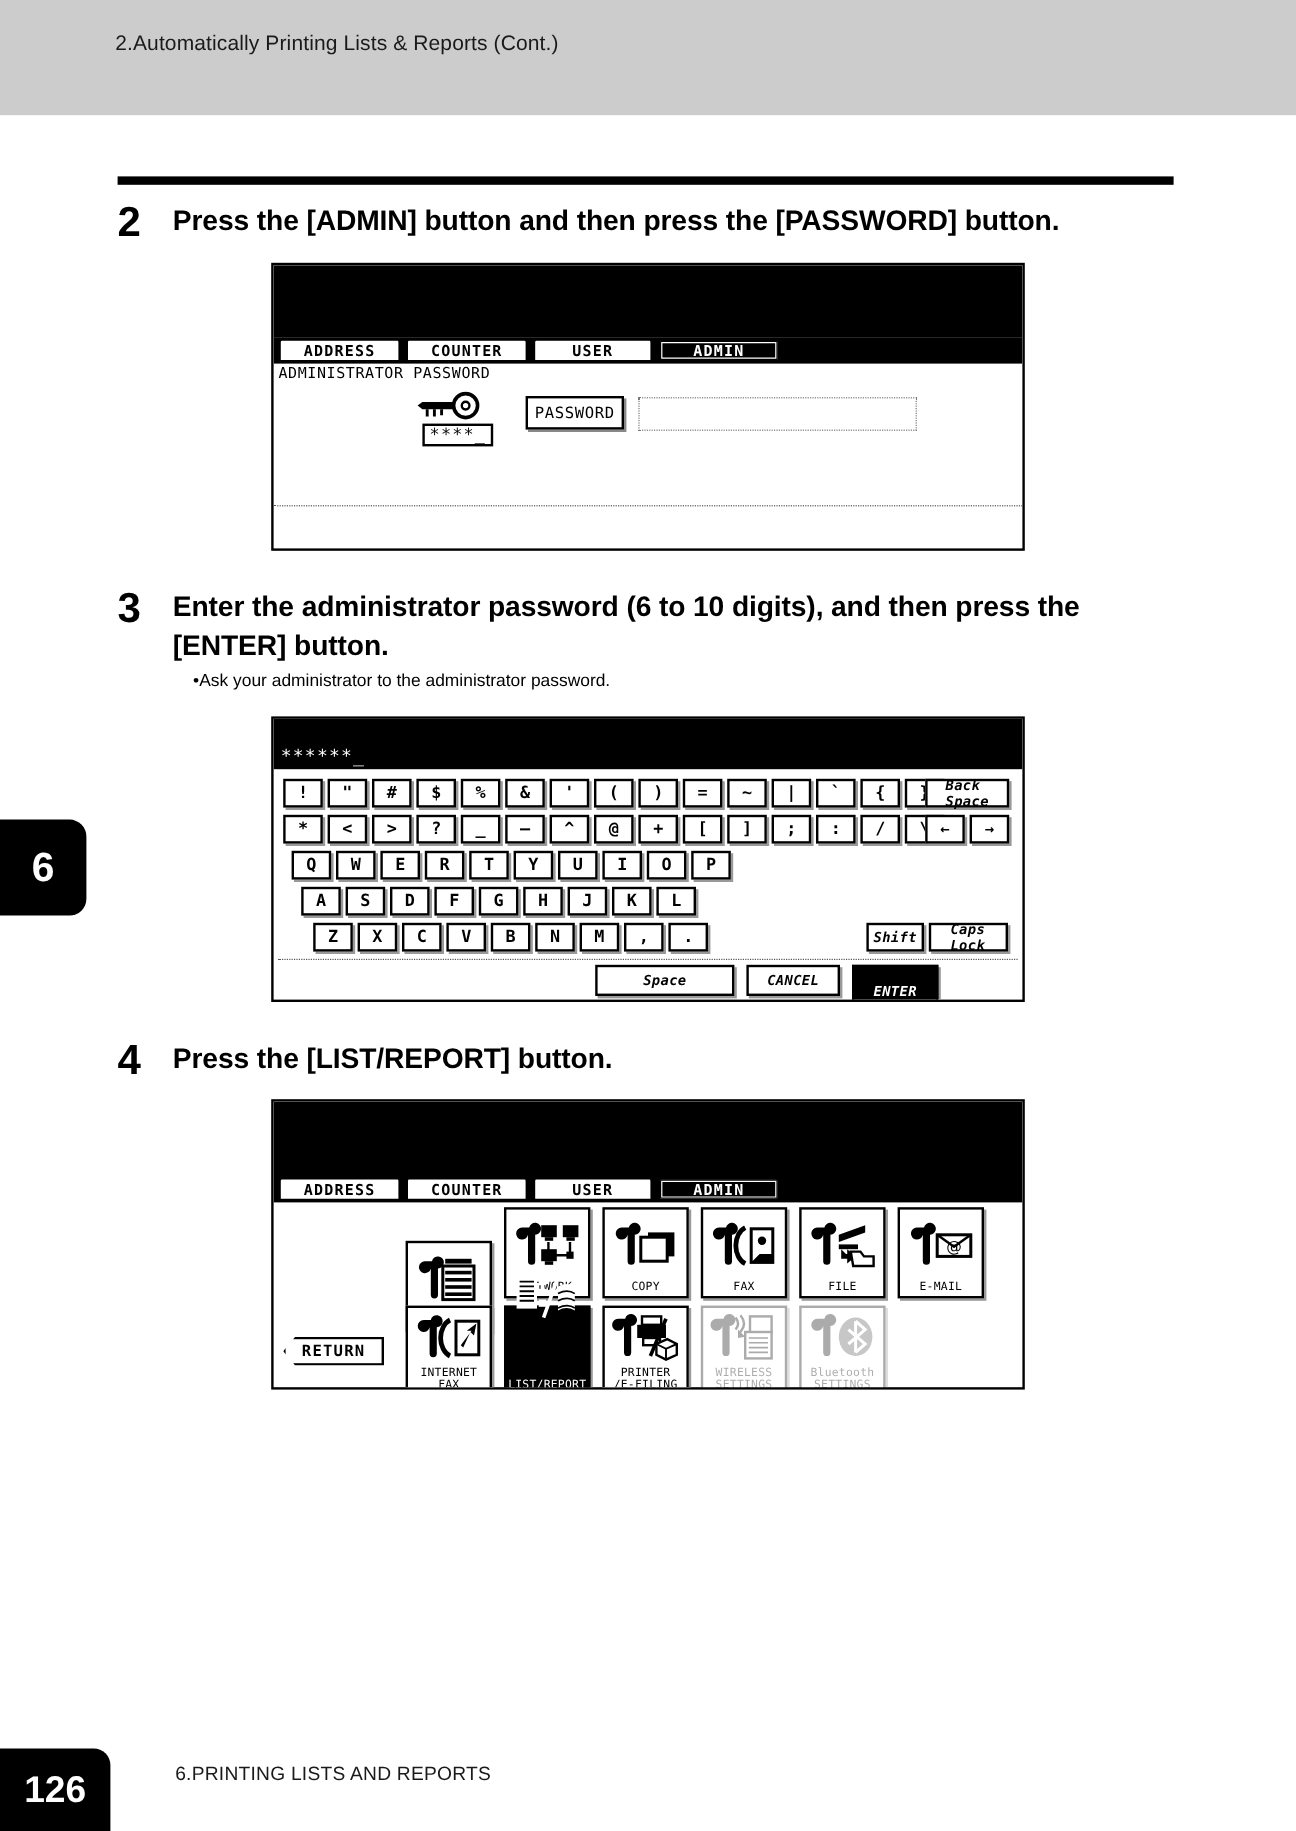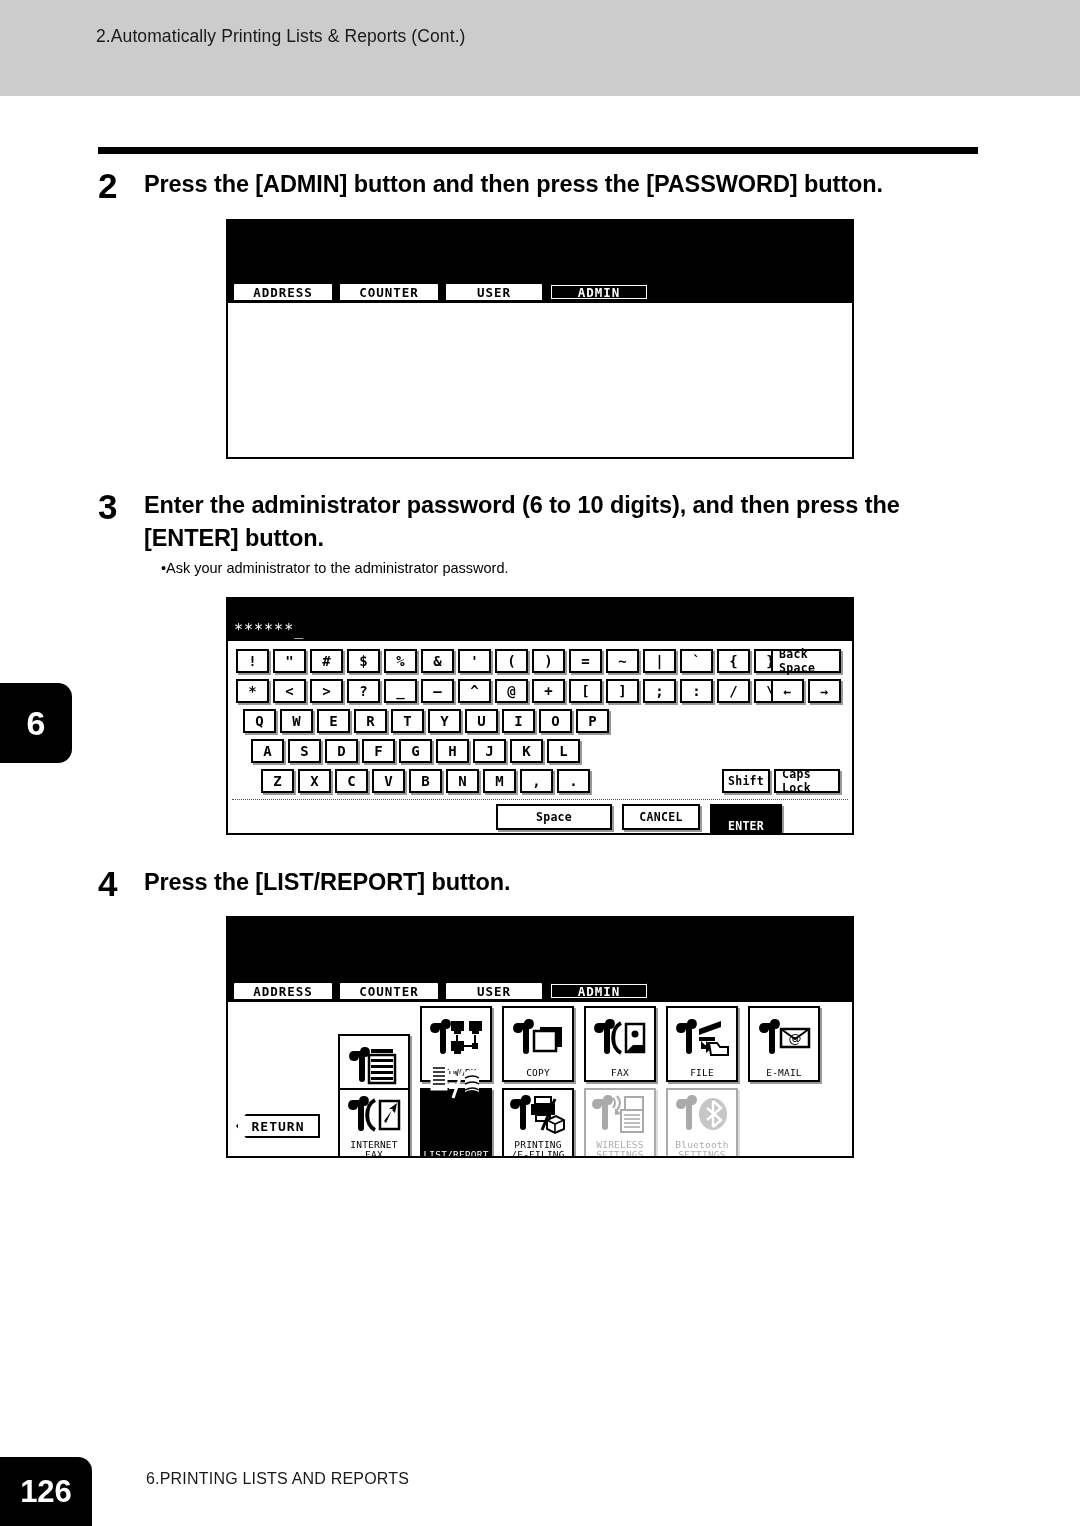--- a/index.html
+++ b/index.html
@@ -109,21 +109,21 @@
   }
   .kbrow{ position:absolute; display:flex; }
   .key{
     width:33px; height:24px; margin-right:4px;
     border:2px solid #000; background:#fff; color:#000;
     font-size:14px; font-weight:bold;
     display:flex; align-items:center; justify-content:center;
     box-shadow:2px 2px 0 0 #999;
     font-family:"DejaVu Sans Mono", monospace;
   }
-  .key.wide{ width:auto; padding:0 6px; font-size:11.5px; letter-spacing:.3px; }
+  .key.wide{ width:auto; padding:0 16px; font-size:11.5px; letter-spacing:.3px;font-style:italic; }
   .key.arrow{ width:33px; font-size:13px; }
   .key.black{ background:#000; color:#fff; }
   #p2-dotrule{ position:absolute; border-top:1px dotted #555; }
 
   
   .menubtn{
     position:absolute; width:72px; height:76px;
     border:2px solid #000; background:#fff;
     box-shadow:2px 2px 0 0 #9a9a9a;
     display:flex; flex-direction:column; align-items:center; justify-content:flex-end;
@@ -189,20 +189,44 @@
         <span>COUNTER</span>
       </div>
     <div class="tab" style="left:216px; width:100px;">
         <span>USER</span>
       </div>
     <div class="tab sel" style="left:320px; width:102px;">
         <span>ADMIN</span>
       </div>
   </div>
 
+  <div style="position:relative; height:158px;">
+    <div id="p1-caption">ADMINISTRATOR PASSWORD</div>
+
+    <span class="keyicon" style="left:118px; top:23px;">
+      <svg width="54" height="24" viewBox="0 0 54 24">
+        <circle cx="42" cy="12" r="10" fill="none" stroke="#000" stroke-width="3"></circle>
+        <circle cx="42" cy="12" r="3.2" fill="#fff" stroke="#000" stroke-width="2"></circle>
+        <path d="M32 9 L6 9 L2 12 L6 15 L32 15 Z" fill="#000"></path>
+        <path d="M10 15 L10 21 M16 15 L16 21 M22 15 L22 20" stroke="#000" stroke-width="2.4" fill="none"></path>
+      </svg>
+    </span>
+
+    <div id="p1-stars" style="left:124px; top:50px;">****_</div>
+
+    <div class="btn3d" id="p1-pwbtn" style="left:210px; top:27px; width:82px; height:28px;">
+      <span>PASSWORD</span>
+    </div>
+
+    <div id="p1-field" style="left:304px; top:28px; width:232px; height:28px;">
+      <span style="display:block;padding:5px 6px;font-size:12px;"></span>
+    </div>
+
+    <div id="p1-dotrule" style="left:0; top:118px;"></div>
+  </div>
 </div>
 
 <div class="step" style="left:98px; top:489px; width:880px;">
   <span class="step-num">3</span>
   <div class="step-text">Enter the administrator password (6 to 10 digits), and then press the [ENTER] button.</div>
 </div>
 <div class="bullet-line" style="left:144px; top:560px;text-align:right;">
   <span class="dot">•</span><span>Ask your administrator to the administrator password.</span>
 </div>
 
@@ -452,21 +476,21 @@
         <svg width="58" height="42" viewBox="0 0 58 42">
           <path d="M6 5 a5 5 0 1 0 5 6 l0 22 a3 3 0 0 0 6 0 l0-22 a5 5 0 1 0-5-6 z" fill="#000"></path>
           <rect x="26" y="3" width="16" height="7" fill="none" stroke="#000" stroke-width="2"></rect>
           <rect x="22" y="10" width="24" height="11" fill="#000"></rect>
           <rect x="27" y="21" width="14" height="6" fill="#fff" stroke="#000" stroke-width="2"></rect>
           <path d="M46 5 L33 36" stroke="#000" stroke-width="3"></path>
           <path d="M38 26 L47 22 L55 26 L55 35 L46 39 L38 35 Z" fill="#fff" stroke="#000" stroke-width="2"></path>
           <path d="M38 26 L46 30 L55 26 M46 30 L46 39" stroke="#000" stroke-width="1.6" fill="none"></path>
         </svg>
       </div>
-      <div class="lb" style="white-space:pre;">PRINTING
+      <div class="lb" style="white-space:pre;">PRINTER
 /E-FILING</div>
     </div>
 
     <div class="menubtn dis" style="left:356px; top:86px;">
       <div class="ic">
         <svg width="58" height="42" viewBox="0 0 58 42">
           <path d="M6 5 a5 5 0 1 0 5 6 l0 22 a3 3 0 0 0 6 0 l0-22 a5 5 0 1 0-5-6 z" fill="#000"></path>
           <path d="M22 4 q4 5 0 10 M26 2 q6 7 0 14" stroke="#000" stroke-width="2" fill="none"></path>
           <rect x="34" y="3" width="18" height="14" fill="#fff" stroke="#000" stroke-width="2"></rect>
           <rect x="30" y="16" width="22" height="22" fill="#fff" stroke="#000" stroke-width="2"></rect>

